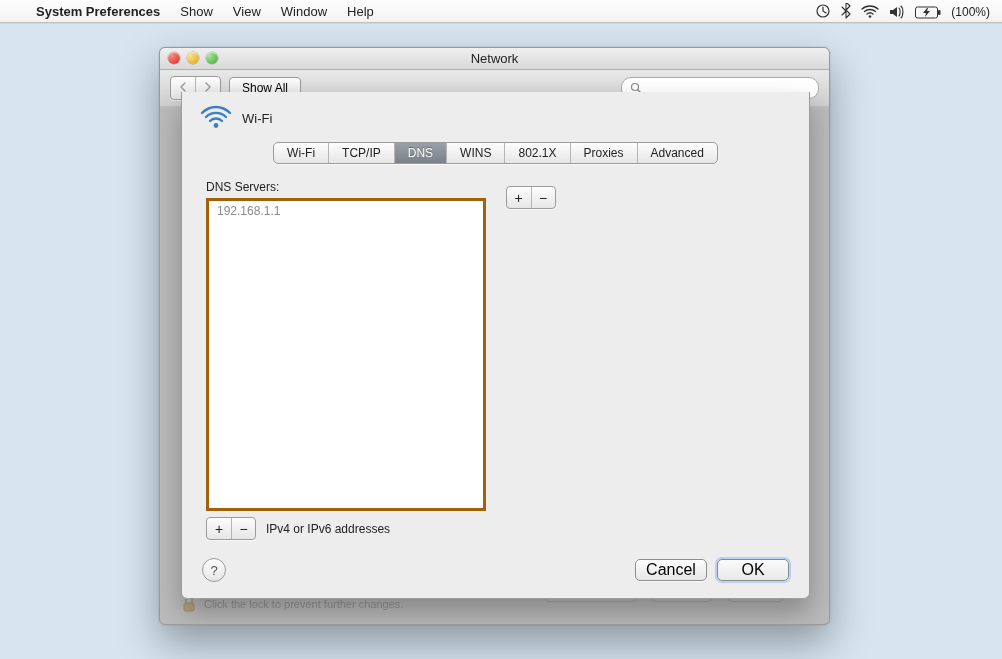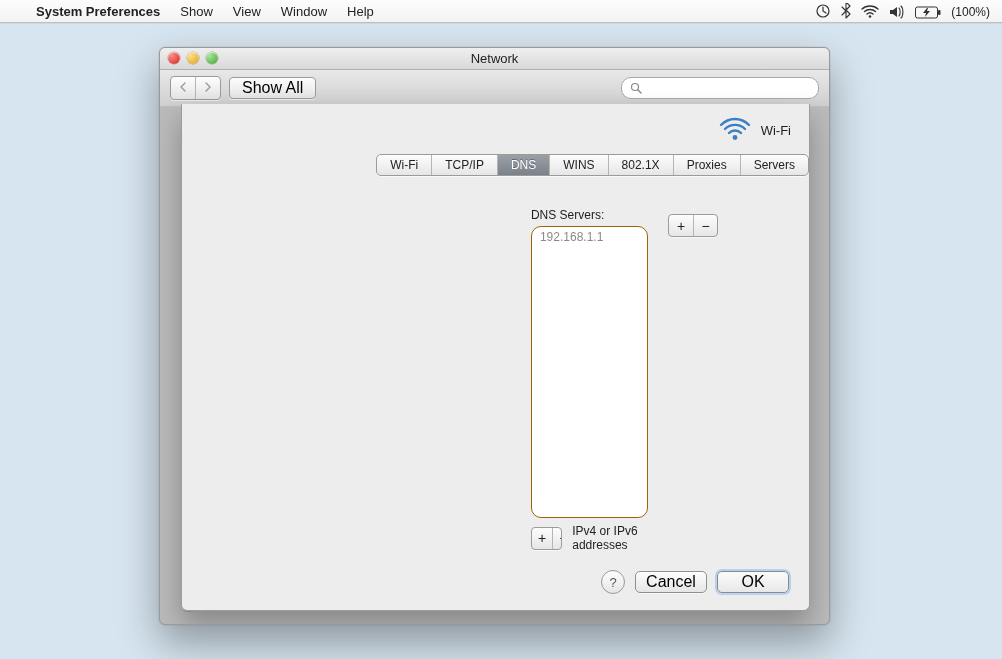--- a/index.html
+++ b/index.html
@@ -115,21 +115,21 @@
     color: #888;
     height: 22px;
   }
   .seg button + button { border-left: 1px solid #b5b5b5; }
   .btn {
     height: 22px;
     border: 1px solid #9b9b9b;
     border-radius: 4px;
     background: linear-gradient(#fdfdfd,#e4e4e4);
     padding: 0 12px;
-    font-size: 16px;
+    font-size: 12px;
     cursor: default;
     box-shadow: 0 1px 0 rgba(255,255,255,0.6);
   }
   .toolbar .search {
     margin-left: auto;
     width: 180px;
     height: 20px;
     border: 1px solid #a9a9a9;
     border-radius: 10px;
     background: #fff;
@@ -159,31 +159,30 @@
     pointer-events: none;
   }
   .bg-pane .row { display:flex; align-items:center; gap:8px; padding:4px 20px; color:#555;}
   .bg-pane .pill { border:1px solid #bbb; border-radius:4px; padding:2px 10px; background:#f4f4f4;}
   .bg-pane .lock { position:absolute; bottom:12px; left:22px; display:flex; align-items:center; gap:8px; font-size:11px; color:#777;}
 
   
   .sheet {
     position: absolute;
     left: 21px;
-    top: 56px;
+    top: 44px;
     width: 627px;
     height: 506px;
     background: #ededed;
     border: 1px solid #9c9c9c;
     border-top: none;
     border-radius: 0 0 6px 6px;
     box-shadow: 0 14px 28px rgba(0,0,0,0.28);
     display: flex;
     flex-direction: column;
-    align-items: flex-end;
   }
 
   .sheet-header {
     display: flex;
     align-items: center;
     gap: 10px;
     padding: 12px 18px 6px 18px;
   }
   .wifi-icon {
     width: 32px; height: 28px;
@@ -218,38 +217,38 @@
   .tab.selected {
     background: linear-gradient(#9aa0a6,#7c828a);
     color: #fff;
     text-shadow: 0 -1px 0 rgba(0,0,0,0.3);
   }
 
   
   .lists {
     display: flex;
     gap: 20px;
-    padding: 32px 24px 6px 24px;
+    padding: 16px 24px 6px 24px;
     flex: 1;
     min-height: 0;
   }
   .col {
     flex: 1;
     display: flex;
     flex-direction: column;
   }
   .col-label {
     font-size: 12px;
     margin-bottom: 4px;
   }
   .listbox {
     flex: 1;
     background: #fff;
-    border: 1px solid #a16207;
-    border-radius: 10px;
+    border: 3px solid #a16207;
+    border-radius: 0;
     overflow: auto;
     font-size: 12px;
   }
   .listbox .item {
     padding: 3px 8px;
     color: #8a8a8a;
     cursor: default;
   }
   .below-list {
     display: flex;
@@ -436,21 +435,21 @@
     </div>
 
     <div class="tabs">
       <div class="tab-strip">
         <div class="tab">Wi-Fi</div>
         <div class="tab">TCP/IP</div>
         <div class="tab selected">DNS</div>
         <div class="tab">WINS</div>
         <div class="tab">802.1X</div>
         <div class="tab">Proxies</div>
-        <div class="tab">Servers</div>
+        <div class="tab">Advanced</div>
       </div>
     </div>
 
     <div class="lists">
       <div class="col">
         <div class="col-label">DNS Servers:</div>
         <div class="listbox">
           <div class="item">192.168.1.1</div>
         </div>
         <div class="below-list">

